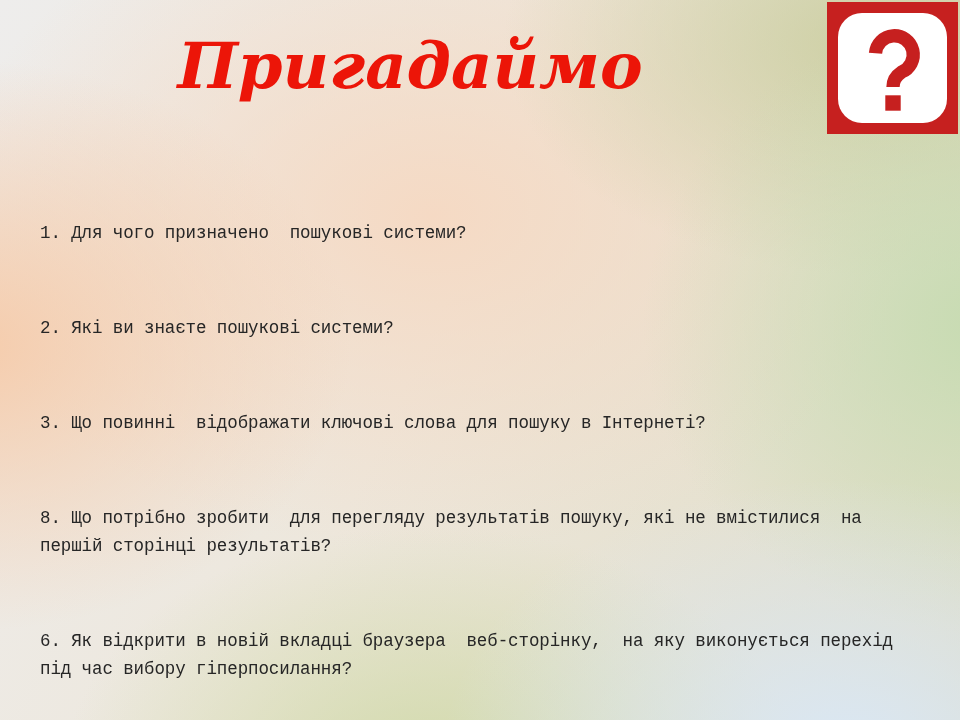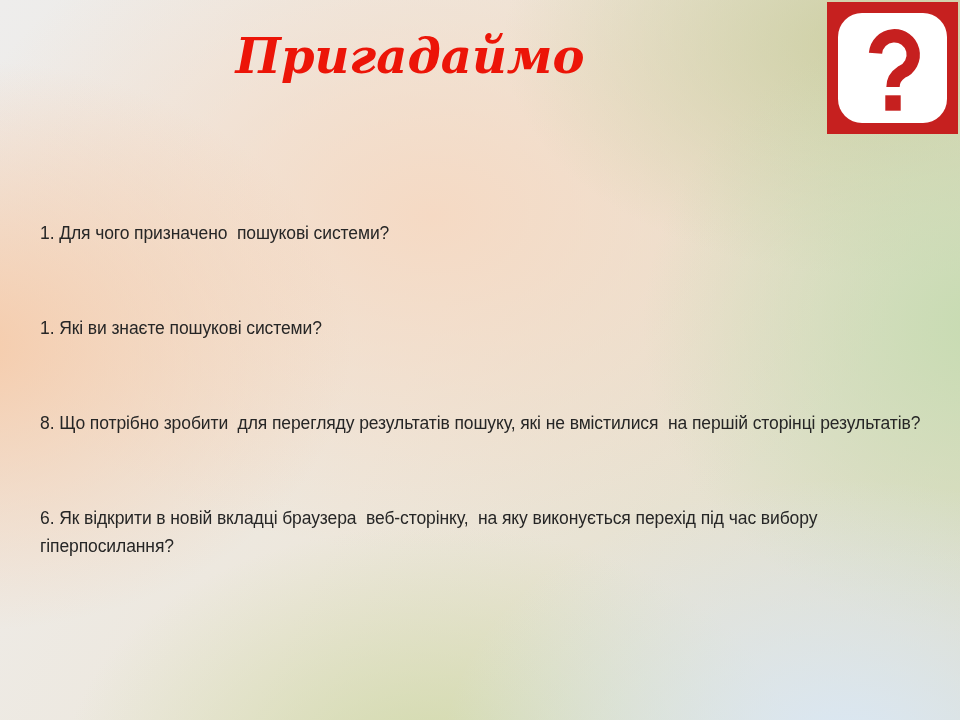--- a/index.html
+++ b/index.html
@@ -17,35 +17,35 @@
       radial-gradient(65% 60% at 45% 30%, rgba(246,216,193,0.90) 0%, rgba(246,216,193,0) 78%),
       linear-gradient(115deg, #EEEDEC 0%, #EDE7DC 45%, #E0DCC5 100%);
   }
   .title{
     position:absolute;
     top:26px;left:0;right:140px;
     text-align:center;
     font-family:"DejaVu Serif", serif;
     font-style:italic;
     font-weight:bold;
-    font-size:48px;
+    font-size:64px;
     line-height:1.25;
     color:#ec1508;
   }
   .questions{
     position:absolute;
     top:163px;left:40px;
     width:890px;
     font-size:17.5px;
     line-height:28px;
     letter-spacing:-0.1px;
     color:#262626;
     white-space:pre-wrap;
   }
-  .questions p{margin:0 0 11px 0;}
+  .questions p{margin:0 0 11px 0;font-family:Liberation Mono, monospace;}
   .qicon{
     position:absolute;
     top:2px;left:827px;
     width:131px;height:132px;
     background:#c6201f;
   }
   .qicon-inner{
     position:absolute;
     inset:11px;
     background:#ffffff;
@@ -70,21 +70,22 @@
     <div class="qicon-inner">
       <svg viewBox="0 0 100 126" xmlns="http://www.w3.org/2000/svg" aria-hidden="true">
         <path d="M25 42 A 27 27 0 1 1 62 69 Q 50 77 50 90" fill="none" stroke="currentColor" stroke-width="19"></path>
         <rect x="39" y="102" width="22" height="22" fill="currentColor"></rect>
       </svg>
     </div>
   </div>
 
   <div class="questions">
     <p>1. Для чого призначено  пошукові системи?</p>
-    <p>1. Які ви знаєте пошукові системи?</p>
+    <p>2. Які ви знаєте пошукові системи?</p>
+    <p>3. Що повинні  відображати ключові слова для пошуку в Інтернеті?</p>
     <p>8. Що потрібно зробити  для перегляду результатів пошуку, які не вмістилися  на першій сторінці результатів?</p>
     <p>6. Як відкрити в новій вкладці браузера  веб-сторінку,  на яку виконується перехід під час вибору гіперпосилання?</p>
     
     
     
     
   </div>
 
 </div>
 

